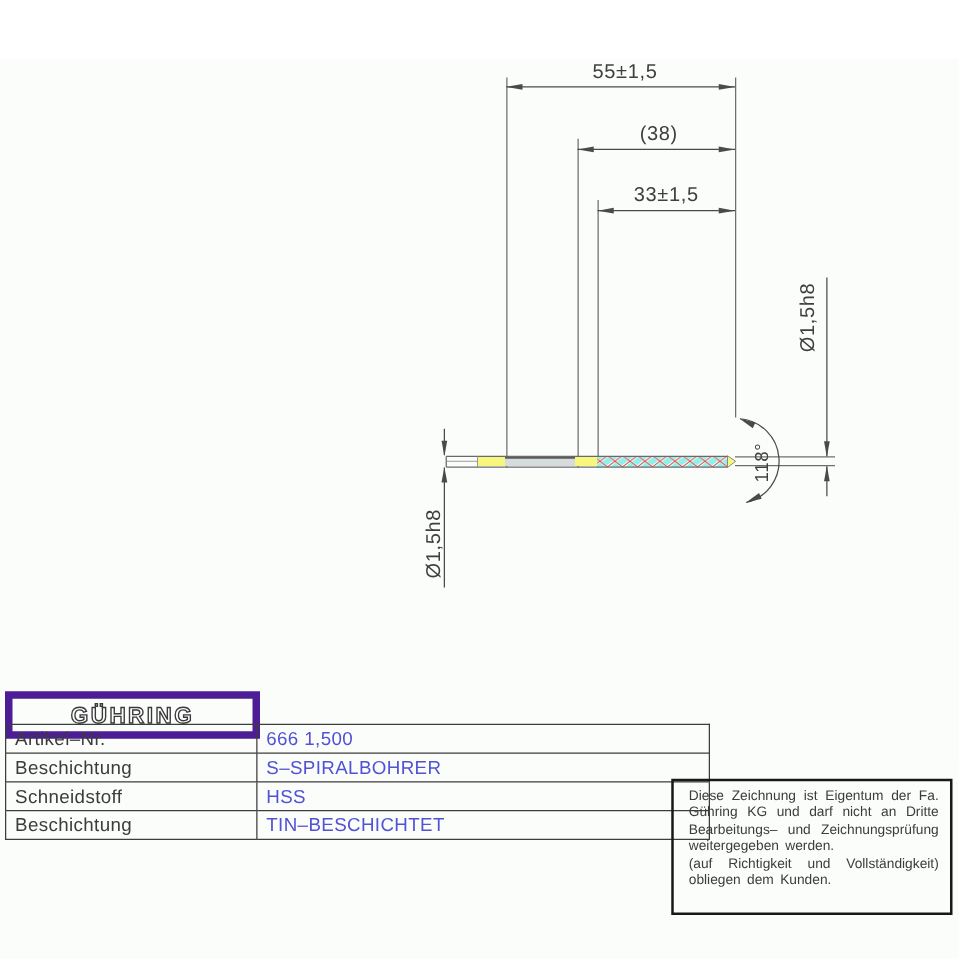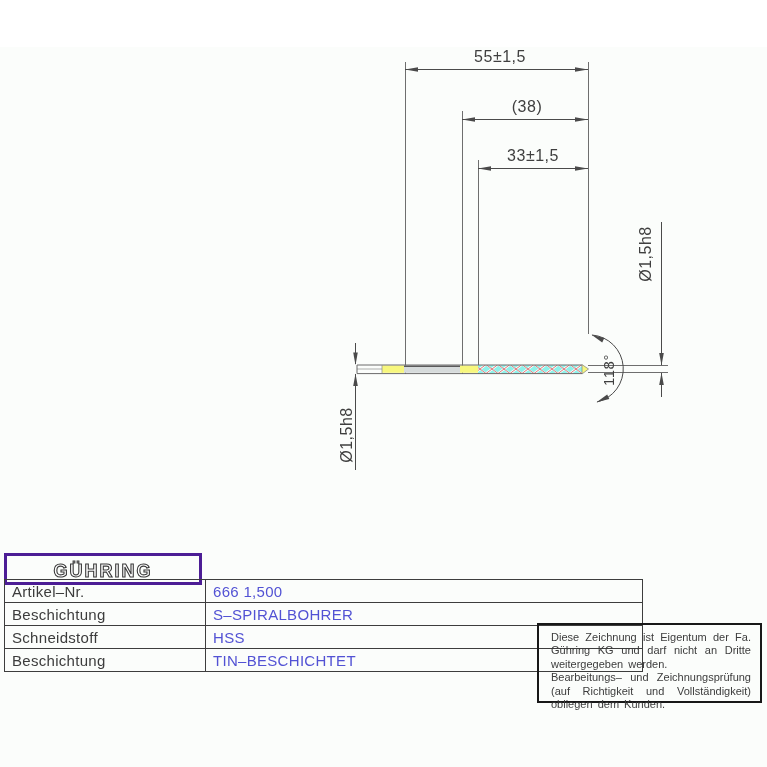--- a/index.html
+++ b/index.html
@@ -4,33 +4,33 @@
 <style>
   html,body{margin:0;padding:0;background:#ffffff;}
   .stage{position:relative;width:767px;height:767px;background:#ffffff;overflow:hidden;
          font-family:"Liberation Sans", sans-serif;}
   .tint{position:absolute;left:0;top:47px;width:767px;height:720px;background:#fbfdfb;}
   svg.draw{position:absolute;left:0;top:0;}
   svg text{font-family:"Liberation Sans", sans-serif;letter-spacing:0.5px;}
 
   
   .logo-box{position:absolute;left:4px;top:553px;width:192px;height:26px;
-            border:3px solid #4c1d95;display:flex;align-items:flex-end;justify-content:center;background:transparent;}
+            border:6px solid #4c1d95;display:flex;align-items:center;justify-content:center;background:transparent;}
   .logo-text{font-size:18px;font-weight:bold;letter-spacing:2px;color:#ffffff;
              -webkit-text-stroke:1.1px #3a3a3a;}
 
   
-  table.titleblock{position:absolute;left:4px;top:579px;border-collapse:collapse;table-layout:fixed;width:639px;}
+  table.titleblock{position:absolute;left:4px;top:579px;border-collapse:collapse;table-layout:fixed;width:564px;}
   table.titleblock td{border:1px solid #3d3d3d;height:22.1px;font-size:15px;
                       padding:0 0 0 7px;vertical-align:middle;letter-spacing:0.3px;white-space:nowrap;overflow:hidden;}
   td.lbl{width:193px;color:#3c3c3c;}
   td.val{color:#5252d4;margin-left:42px;}
 
   
-  .note{position:absolute;left:537px;top:623px;width:225px;height:80px;box-sizing:border-box;
+  .note{position:absolute;left:537px;top:623px;width:225px;height:109px;box-sizing:border-box;
         border:2px solid #181818;padding:6px 9px 0 12px;background:transparent;}
   .note-line{font-size:11px;line-height:13.4px;color:#3c3c3c;word-spacing:2px;white-space:nowrap;}
   .note-line.j{text-align:justify;text-align-last:justify;white-space:normal;}
 </style>
 </head>
 <body>
 
 <div class="stage">
   <div class="tint"></div>
 
@@ -137,18 +137,18 @@
     <tr>
       <td class="lbl">Beschichtung</td>
       <td class="val">TIN–BESCHICHTET</td>
     </tr>
   </tbody>
     </table>
 
   <div class="note">
     <div class="note-line j">Diese Zeichnung ist Eigentum der Fa.</div>
     <div class="note-line j">Gühring KG und darf nicht an Dritte</div>
+    <div class="note-line j">Bearbeitungs– und Zeichnungsprüfung</div>
     <div class="note-line">weitergegeben werden.</div>
-    <div class="note-line j">Bearbeitungs– und Zeichnungsprüfung</div>
     <div class="note-line j">(auf Richtigkeit und Vollständigkeit)</div>
     <div class="note-line">obliegen dem Kunden.</div>
   </div>
 </div>
 
 </body></html>

